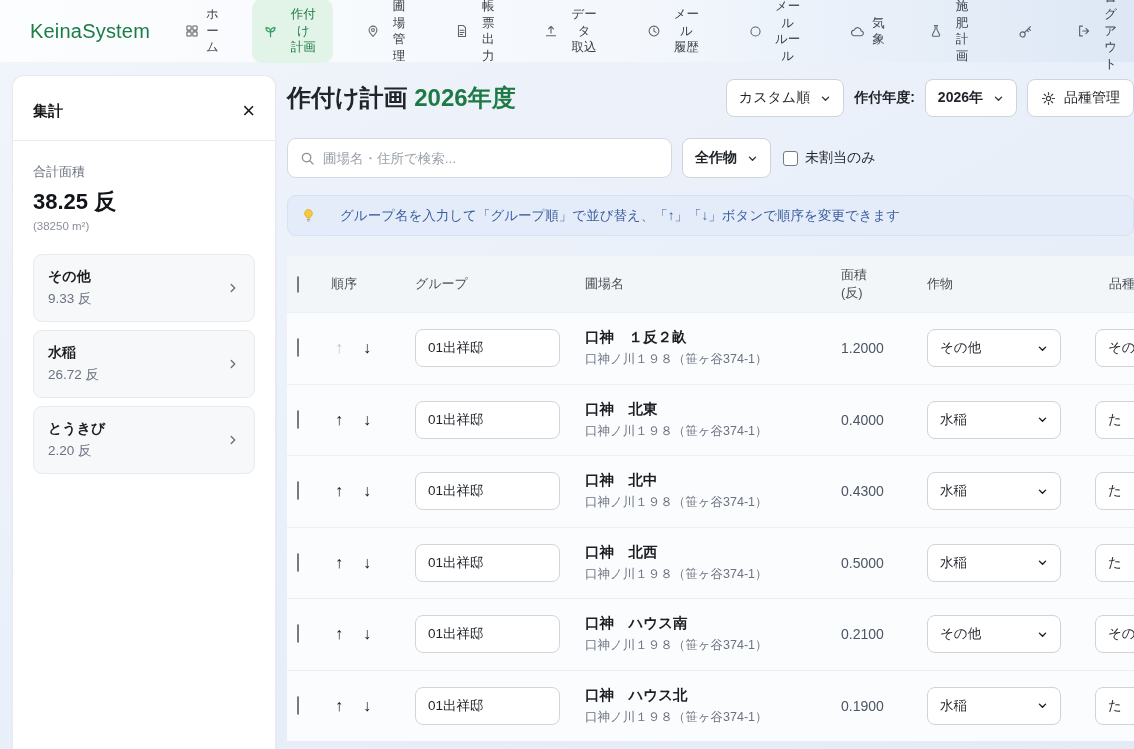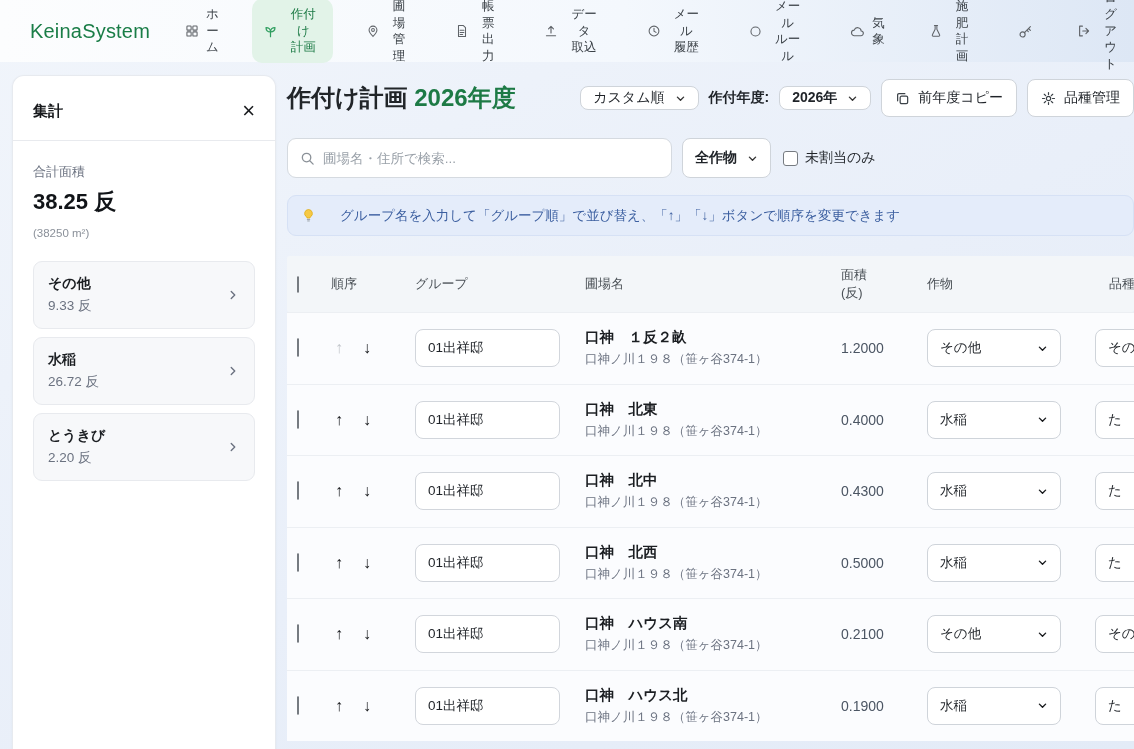--- a/index.html
+++ b/index.html
@@ -37,39 +37,39 @@
     border-radius:12px 12px 0 0; padding:24px 20px 0 20px; height:674px;
     box-shadow:0 1px 3px rgba(30,50,90,.05);
   }
   .sb-head { display:flex; align-items:center; justify-content:space-between; }
   .sb-title { font-size:15px; font-weight:bold; color:#17191c; }
   .sb-close { font-size:22px; line-height:1; color:#17191c; cursor:pointer; font-weight:400; }
   .sb-div { height:1px; background:#e8eaee; margin:18px -20px 0 -20px; }
   .sb-total { margin-top:22px; }
   .sb-total-label { font-size:13px; color:#6b7280; }
   .sb-total-value { font-size:22px; font-weight:bold; color:#111418; margin-top:6px; }
-  .sb-total-sub { font-size:11.5px; color:#8a9099; margin-top:10px; }
+  .sb-total-sub { font-size:11.5px; color:#8a9099; margin-top:3px; }
   .crop-list { margin-top:22px; display:flex; flex-direction:column; gap:8px; }
   .crop-card {
     background:#f7f8fa; border:1px solid #e8eaee; border-radius:9px;
     padding:13px 14px; display:flex; align-items:center; justify-content:space-between; cursor:pointer;
   }
   .crop-name { font-size:14px; font-weight:bold; color:#1b1e22; }
   .crop-val { font-size:13.5px; color:#6b7280; margin-top:4px; }
   .crop-chev { color:#6b7280; }
 
   .main { flex:1; min-width:0; overflow:hidden; padding:13px 0 0 11px; }
 
   
   .title-row { display:flex; align-items:center; height:46px; }
   .page-title { font-size:24px; font-weight:bold; color:#212529; white-space:nowrap; }
   .page-title .yr { color:#1d7a45;text-align:right; }
   .title-controls { margin-left:auto; display:flex; align-items:center; gap:10px; padding-right:0; }
   .select {
-    background:#fff; border:1px solid #cfd4da; border-radius:8px; height:24px;
+    background:#fff; border:1px solid #cfd4da; border-radius:8px; height:38px;
     display:flex; align-items:center; gap:10px; padding:0 12px; font-size:14px; color:#1f2328; cursor:pointer;
     white-space:nowrap;
   }
   .select .chev { color:#333; }
   .sel-bold { font-weight:bold; }
   .lbl { font-size:14px; font-weight:bold; color:#1f2328; white-space:nowrap; }
   .btn {
     background:#fff; border:1px solid #cfd4da; border-radius:8px; height:38px;
     display:flex; align-items:center; gap:8px; padding:0 13px; font-size:14px; color:#1f2328; cursor:pointer;
     white-space:nowrap;
@@ -325,29 +325,20 @@
         <div class="select">
           <span class="sel-bold">2026年</span>
           <span class="chev">
             <svg width="11" height="11" viewBox="0 0 16 16" fill="none" stroke="currentColor" stroke-width="2" stroke-linecap="round" stroke-linejoin="round">
                 <path d="M3.5 6l4.5 4.5L12.5 6"></path>
               </svg>
           </span>
         </div>
         <div class="btn">
           <span class="b-ic">
-            <svg width="15" height="15" viewBox="0 0 16 16" fill="none" stroke="currentColor" stroke-width="1.3" stroke-linecap="round" stroke-linejoin="round">
-                <rect x="5.5" y="5.5" width="8" height="8" rx="1.5"></rect>
-                <path d="M2.8 10.5V4.2A1.4 1.4 0 0 1 4.2 2.8h6.3"></path>
-              </svg>
-          </span>
-          <span>前年度コピー</span>
-        </div>
-        <div class="btn">
-          <span class="b-ic">
             <svg width="15" height="15" viewBox="0 0 16 16" fill="none" stroke="currentColor" stroke-width="1.3" stroke-linecap="round">
                 <circle cx="8" cy="8" r="2.3"></circle>
                 <path d="M8 1.6v2.1M8 12.3v2.1M1.6 8h2.1M12.3 8h2.1M3.5 3.5L5 5M11 11l1.5 1.5M12.5 3.5L11 5M5 11l-1.5 1.5"></path>
               </svg>
           </span>
           <span>品種管理</span>
         </div>
       </div>
     </div>
 

